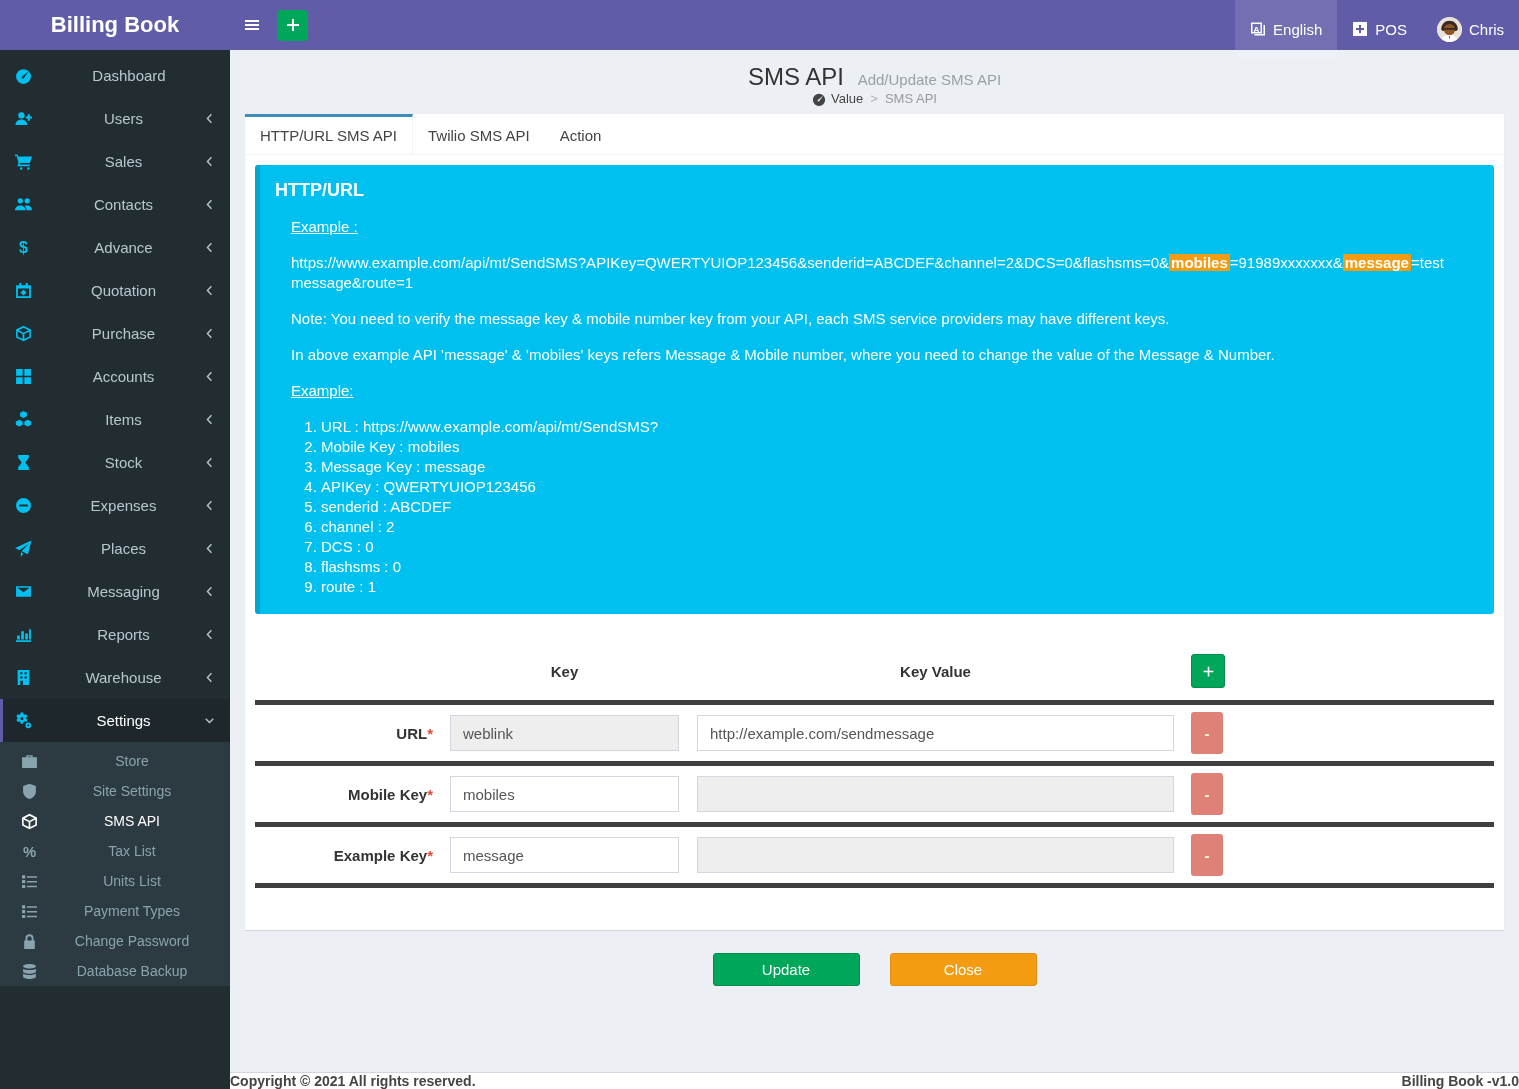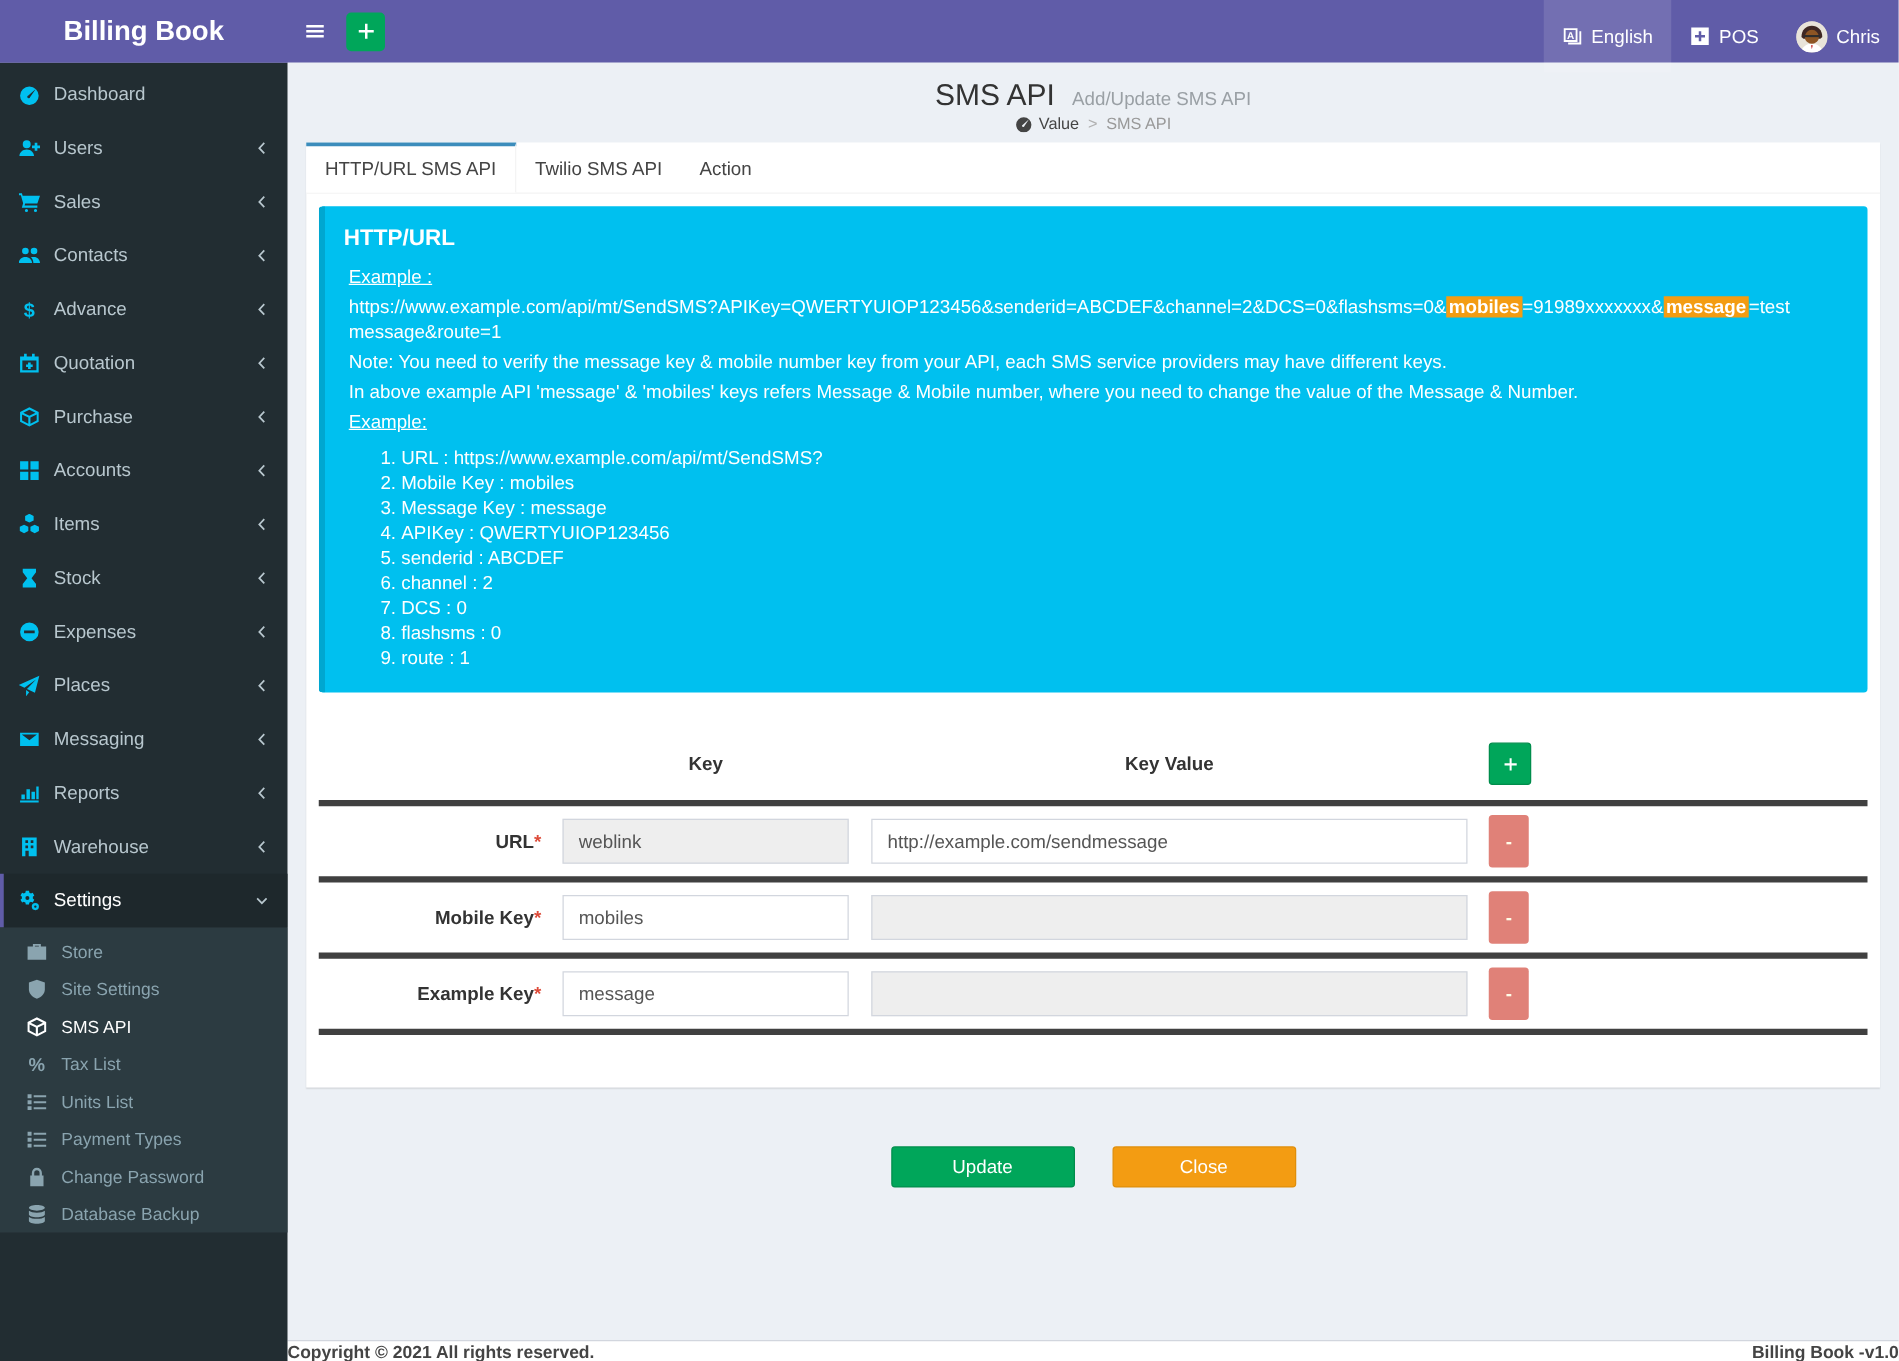--- a/index.html
+++ b/index.html
@@ -1,21 +1,21 @@
 <!DOCTYPE html>
 <html><head>
 <meta charset="utf-8">
 <style>
   * { box-sizing: border-box; }
   html,body { margin:0; padding:0; }
   body {
     width:1519px; height:1089px; overflow:hidden; position:relative;
     font-family:"Liberation Sans", sans-serif; background:#ecf0f5; color:#333;
   }
-  a { text-decoration:none; cursor:pointer; }
+  a { text-decoration:none; cursor:pointer;text-align:center; }
 
   
   .main-header { position:absolute; top:0; left:0; right:0; height:50px; background:#605ca8; display:flex; z-index:20; }
   .logo { width:230px; height:50px; color:#fff; font-size:22px; font-weight:bold; display:flex; align-items:center; justify-content:center; background:#605ca8; }
   .navbar { flex:1; display:flex; align-items:center; }
   .sidebar-toggle { height:50px; padding:0 14px; display:flex; align-items:center; color:#fff; }
   .btn-quick-add { width:31px; height:31px; margin-left:3px; background:#00a65a; border-radius:4px; display:flex; align-items:center; justify-content:center; color:#fff; }
   .navbar-right { margin-left:auto; display:flex; height:50px; }
   .nav-item { display:flex; align-items:center; gap:7px; padding:0 15px; color:#fff; font-size:15px; height:58px; }
   .nav-item.highlight { background:rgba(255,255,255,.12); }
@@ -52,21 +52,21 @@
   .content { padding:2px 15px 0; }
   .card { background:#fff; box-shadow:0 1px 1px rgba(0,0,0,.1); }
   .nav-tabs { display:flex; margin:0; padding:0; list-style:none; border-bottom:1px solid #f4f4f4; }
   .nav-tabs li a { display:block; padding:10px 15px; font-size:15px; color:#444; border-top:3px solid transparent; }
   .nav-tabs li.active a { border-top-color:#3c8dbc; background:#fff; border-right:1px solid #f4f4f4; }
   .tab-content { padding:10px; }
 
   
   .callout { background:#00c0ef; color:#fff; border-left:5px solid #00a7d0; border-radius:3px; padding:15px 30px 17px 15px; margin-bottom:24px; }
   .callout h4 { margin:0 0 11px; font-size:18px; font-weight:bold; }
-  .callout p { margin:4px; font-size:15px; line-height:20px; }
+  .callout p { margin:16px; font-size:15px; line-height:20px; }
   .callout .wlink { color:#fff; text-decoration:underline; }
   .hl { background:#f39c12; color:#fff; font-weight:bold; padding:0 2px; }
   .callout ol { margin:9px 0 0; padding-left:46px; font-size:15px; line-height:20px; }
 
   
   .form-table { padding:4px 0 32px; }
   .ft-row { display:flex; align-items:center; border-bottom:5px solid #404040; padding:7px 0; }
   .ft-head { padding:12px 0; }
   .col-label { width:180px; text-align:right; font-weight:bold; font-size:15px; color:#333; padding-right:2px; }
   .col-key { width:229px; margin-left:15px; }
@@ -74,21 +74,21 @@
   .col-btn { width:34px; margin-left:17px; display:flex; }
   .ft-head .col-key, .ft-head .col-val { text-align:center; font-weight:bold; font-size:15px; color:#333; }
   .form-control { width:100%; height:36px; border:1px solid #d2d6de; padding:0 12px; font-size:15px; color:#555; font-family:inherit; background:#fff; border-radius:0; }
   .form-control:disabled { background:#eee; }
   .req { color:#dd4b39; }
   .btn-add { width:34px; height:34px; background:#00a65a; border:1px solid #008d4c; border-radius:3px; color:#fff; display:flex; align-items:center; justify-content:center; }
   .btn-remove { width:32px; height:42px; background:#e08178; border:none; border-radius:3px; color:#fffde8; font-size:15px; font-weight:bold; display:flex; align-items:center; justify-content:center; }
 
   
   .actions { display:flex; justify-content:center; gap:30px; margin-top:23px; }
-  .btn-lg { width:147px; height:33px; border-radius:3px; color:#fff; font-size:15px; font-family:inherit; display:flex; align-items:center; justify-content:center;margin-top:24px; }
+  .btn-lg { width:147px; height:33px; border-radius:3px; color:#fff; font-size:15px; font-family:inherit; display:flex; align-items:center; justify-content:center; }
   .btn-update { background:#00a65a; border:1px solid #008d4c; }
   .btn-closex { background:#f39c12; border:1px solid #e08e0b; }
 
   
   .main-footer { margin-top:auto; background:#fff; border-top:1px solid #d2d6de; display:flex; justify-content:space-between; font-size:14px; font-weight:bold; color:#444; }
 
   .svg-defs { position:absolute; width:0; height:0; overflow:hidden; }
 </style>
 </head>
 <body>

